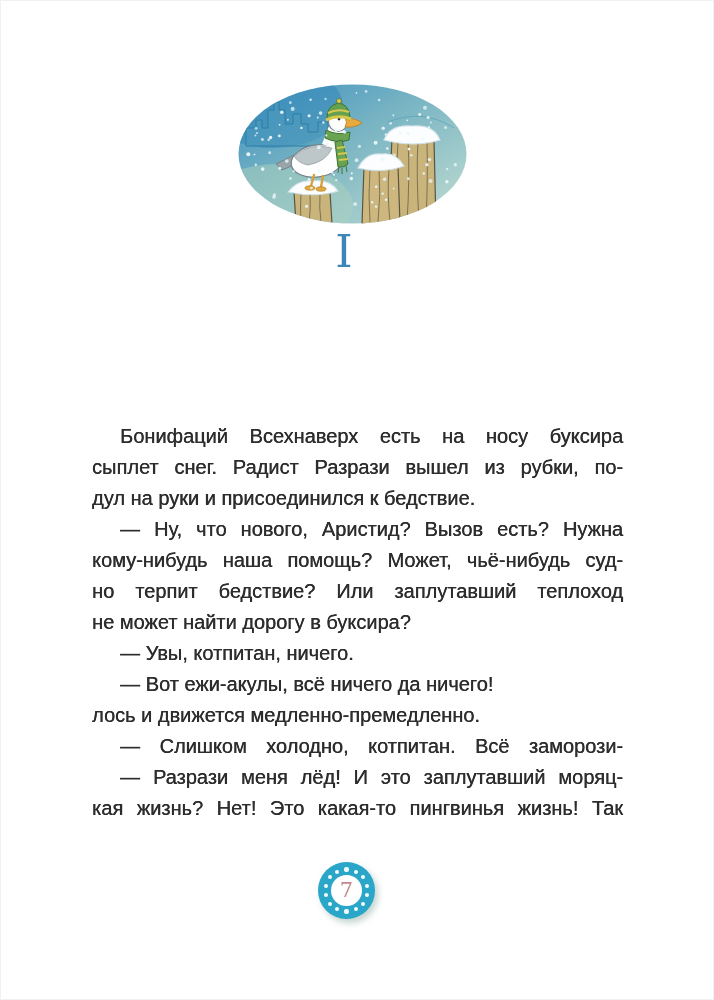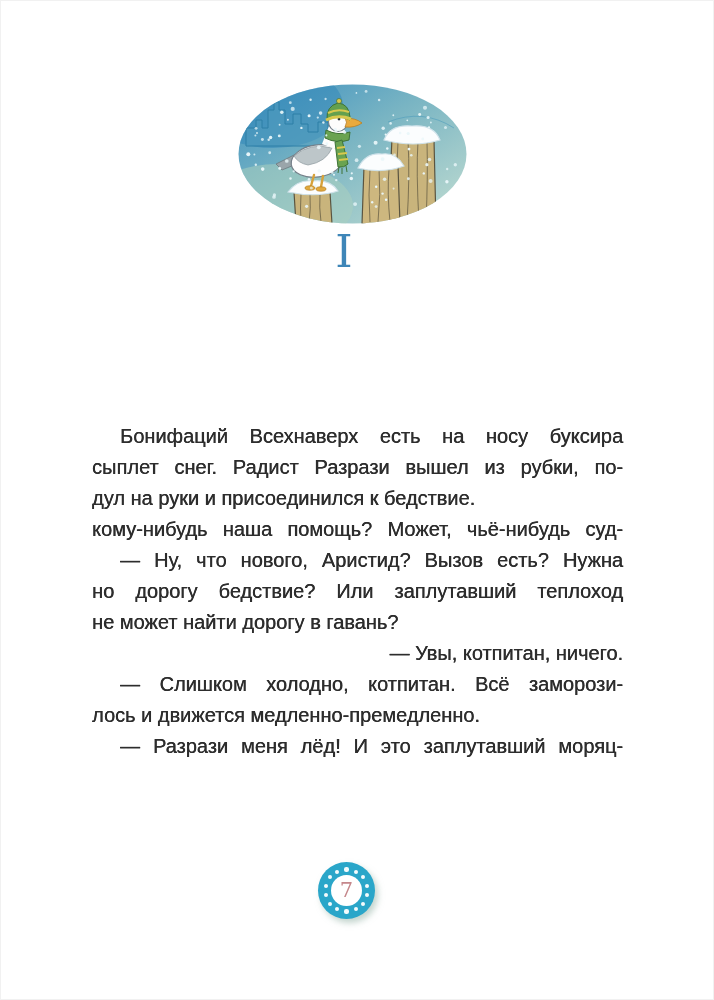--- a/index.html
+++ b/index.html
@@ -29,21 +29,21 @@
 
   
   .text-block{
     position:absolute;left:92px;top:421px;width:531px;
     color:var(--text,#2d2d2d);
     font-size:20px;font-weight:400;
     text-shadow:0.35px 0 0 currentColor; 
   }
   .line{height:31px;line-height:31px;}
   .line.justify{text-align:justify;text-align-last:justify;}
-  .line.indent{padding-left:28px;text-align:right;}
+  .line.indent{padding-left:28px;}
 
   
   .page-number-badge{
     position:absolute;left:318px;top:862px;width:57px;height:57px;
     border-radius:50%;
     background:var(--badge-ring,#2aa6c9);
     box-shadow:3px 4px 6px rgba(148,178,166,.55);
   }
   .page-number-inner{
     position:absolute;left:13px;top:13px;width:31px;height:31px;
@@ -221,28 +221,30 @@
       </g>
     </svg>
   </div>
 
   <div class="chapter-number">I</div>
 
   <div class="text-block">
       <div class="line justify indent">Бонифаций Всехнаверх есть на носу буксира</div>
       <div class="line justify">сыплет снег. Радист Разрази вышел из рубки, по-</div>
       <div class="line">дул на руки и присоединился к бедствие.</div>
+      <div class="line justify indent">— Ну, что нового, Аристид? Вызов есть? Нужна</div>
       <div class="line justify">кому-нибудь наша помощь? Может, чьё-нибудь суд-</div>
-      <div class="line justify indent">— Ну, что нового, Аристид? Вызов есть? Нужна</div>
-      <div class="line justify">но дорогу бедствие? Или заплутавший теплоход</div>
-      <div class="line">не может найти дорогу в гавань?</div>
+      <div class="line justify">но терпит бедствие? Или заплутавший теплоход</div>
+      <div class="line">не может найти дорогу в буксира?</div>
       <div class="line indent">— Увы, котпитан, ничего.</div>
+      <div class="line indent">— Вот ежи-акулы, всё ничего да ничего!</div>
+      <div class="line">лось и движется медленно-премедленно.</div>
       <div class="line justify indent">— Слишком холодно, котпитан. Всё заморози-</div>
-      <div class="line">лось и движется медленно-премедленно.</div>
       <div class="line justify indent">— Разрази меня лёд! И это заплутавший моряц-</div>
+      <div class="line justify">кая жизнь? Нет! Это какая-то пингвинья жизнь! Так</div>
     </div>
 
   <div class="page-number-badge">
     <div>
         <span class="ring-dot" style="left: 26.4px; top: 5.4px;"></span>
         <span class="ring-dot" style="left: 35.5px; top: 7.5px;"></span>
         <span class="ring-dot" style="left: 42.8px; top: 13.3px;"></span>
         <span class="ring-dot" style="left: 46.9px; top: 21.7px;"></span>
         <span class="ring-dot" style="left: 46.9px; top: 31.1px;"></span>
         <span class="ring-dot" style="left: 42.8px; top: 39.5px;"></span>

